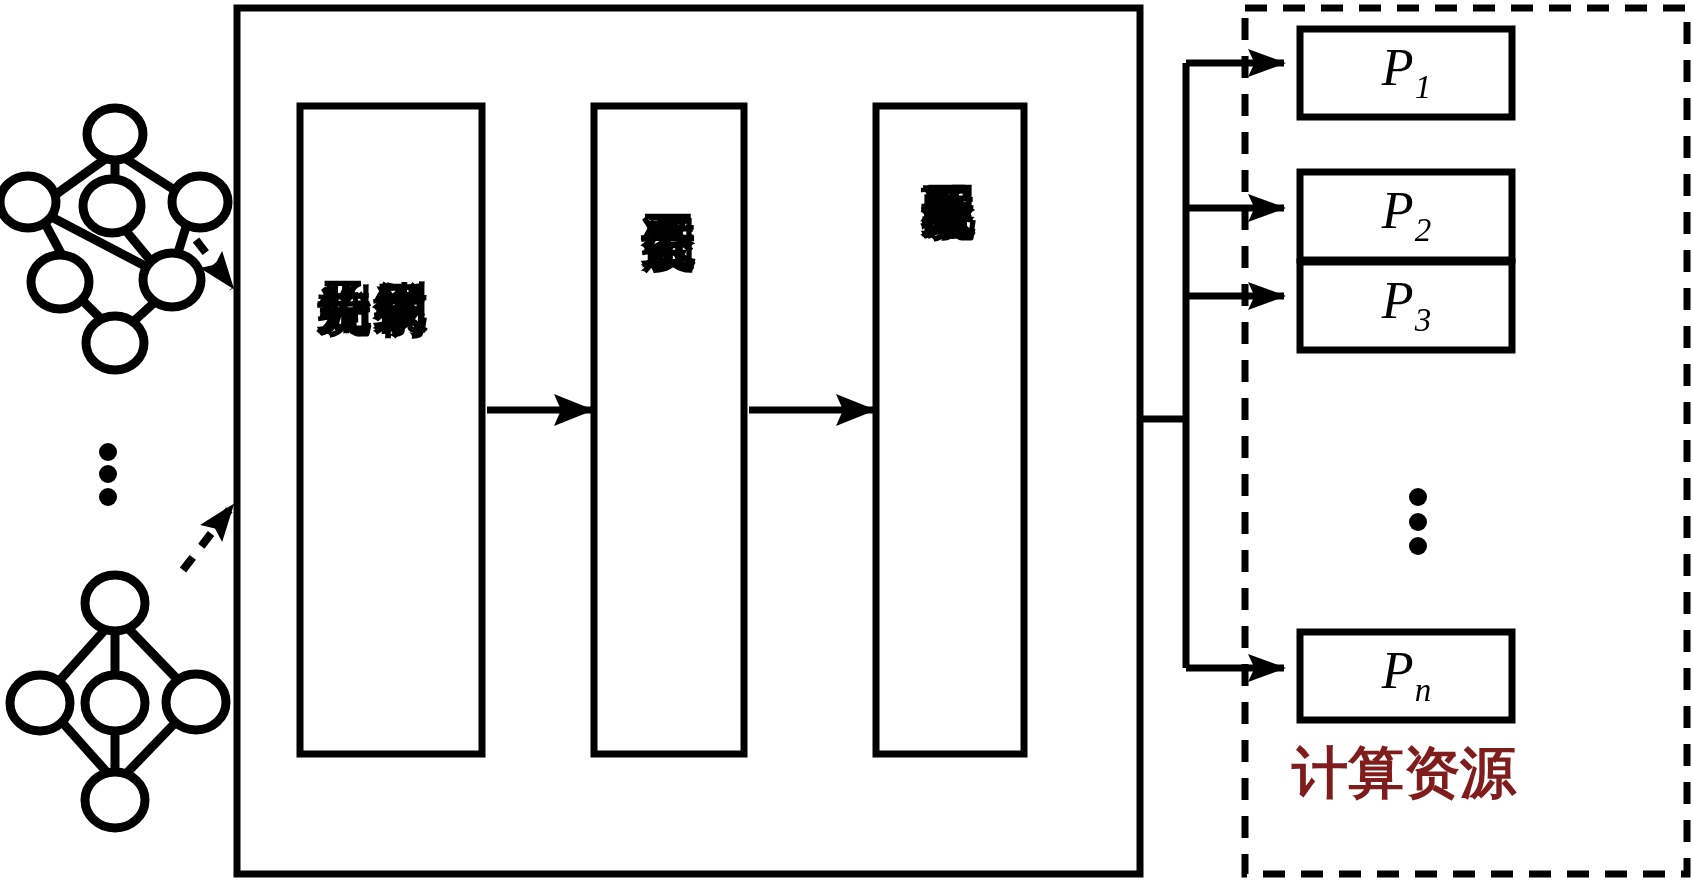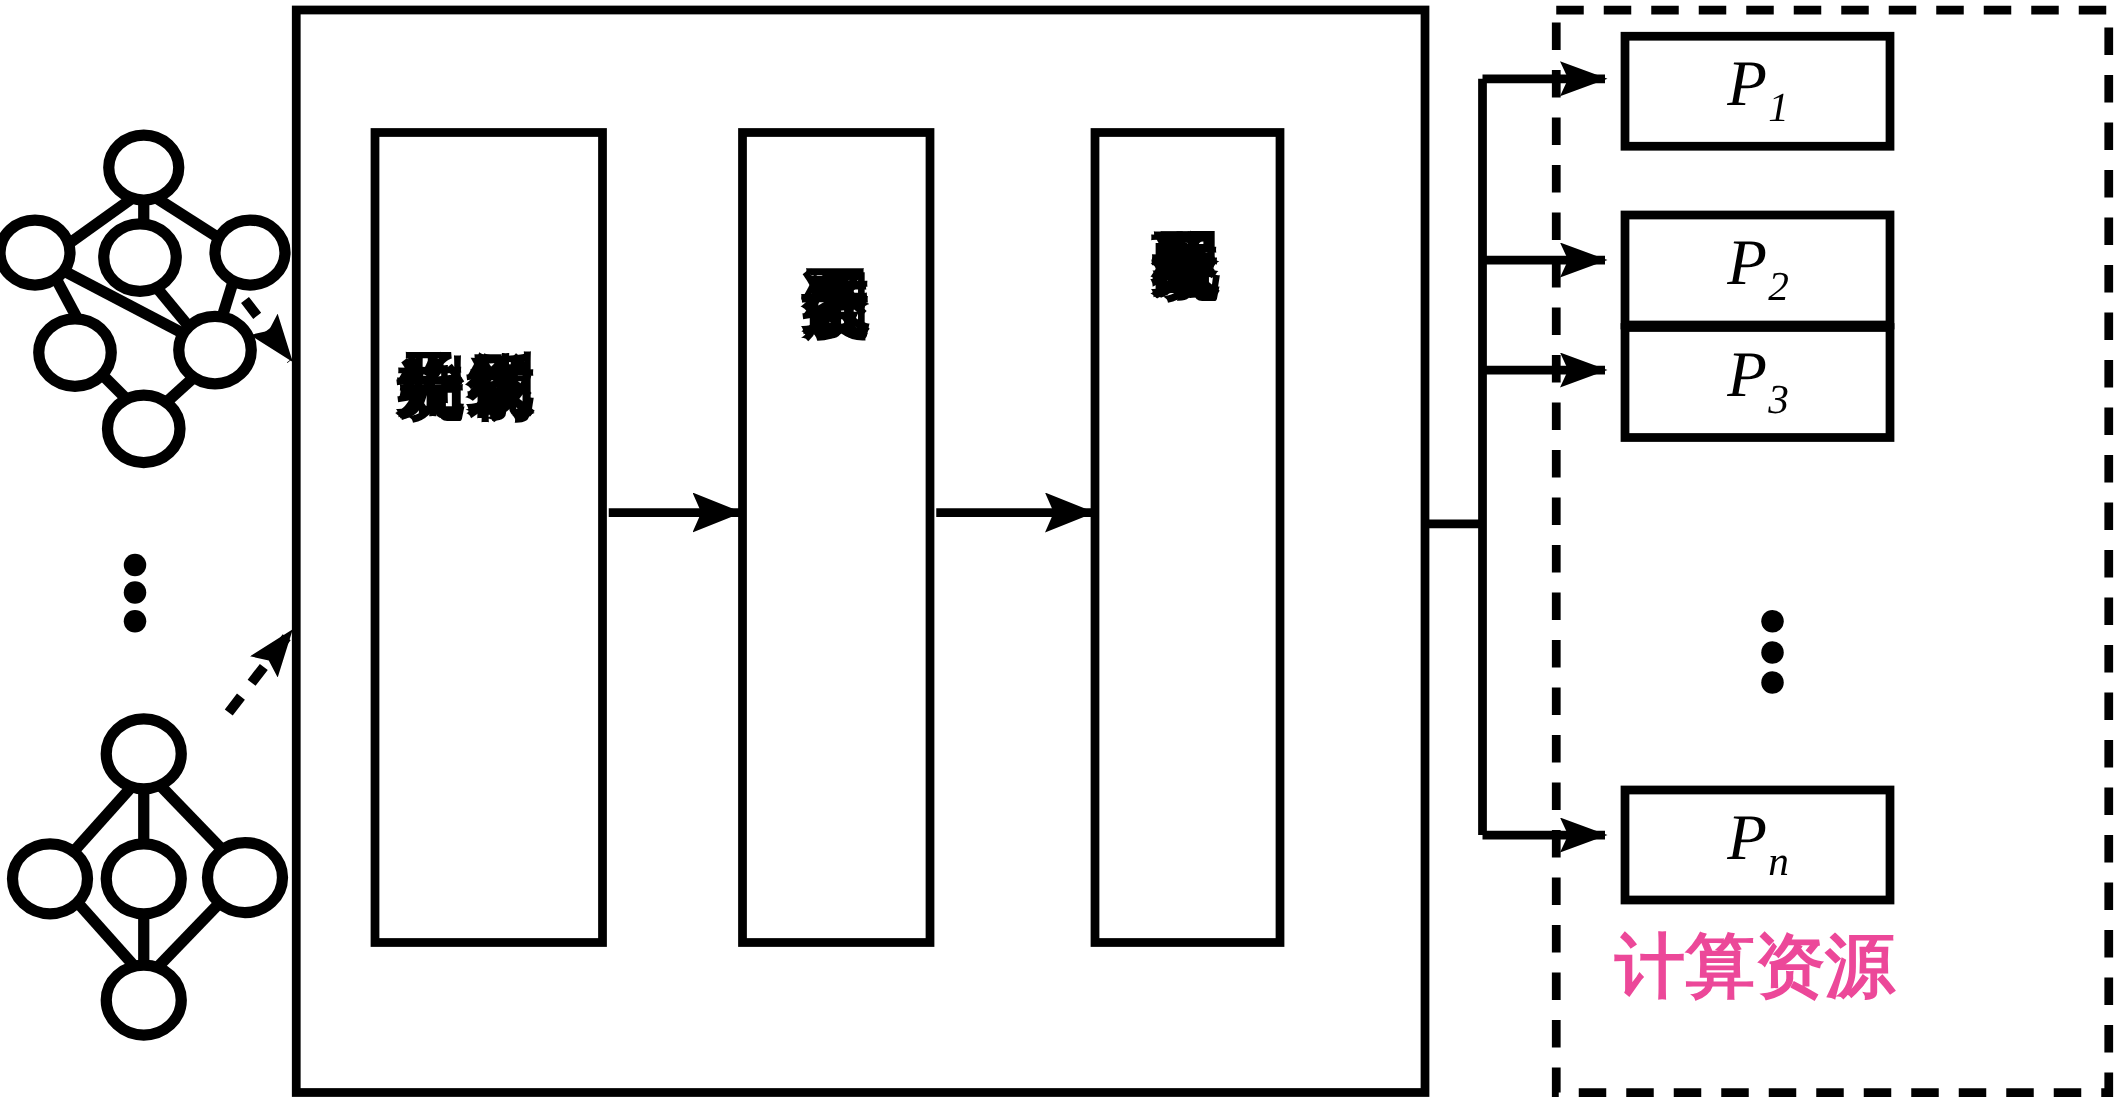--- a/index.html
+++ b/index.html
@@ -51,21 +51,21 @@
     font-size: 33px;
     font-style: italic;
     position: relative;
     top: 13px;
     left: 1px;
   }
   .res-caption {
     position: absolute;
     font-family: "DejaVu Serif", "Liberation Serif", serif;
     font-weight: 600;
-    color: #ec4899;
+    color: #7f1d1d;
     white-space: nowrap;
   }
 </style>
 </head>
 <body>
 
 <div id="stage">
 
   <svg width="1693" height="883" viewBox="0 0 1693 883">
 

